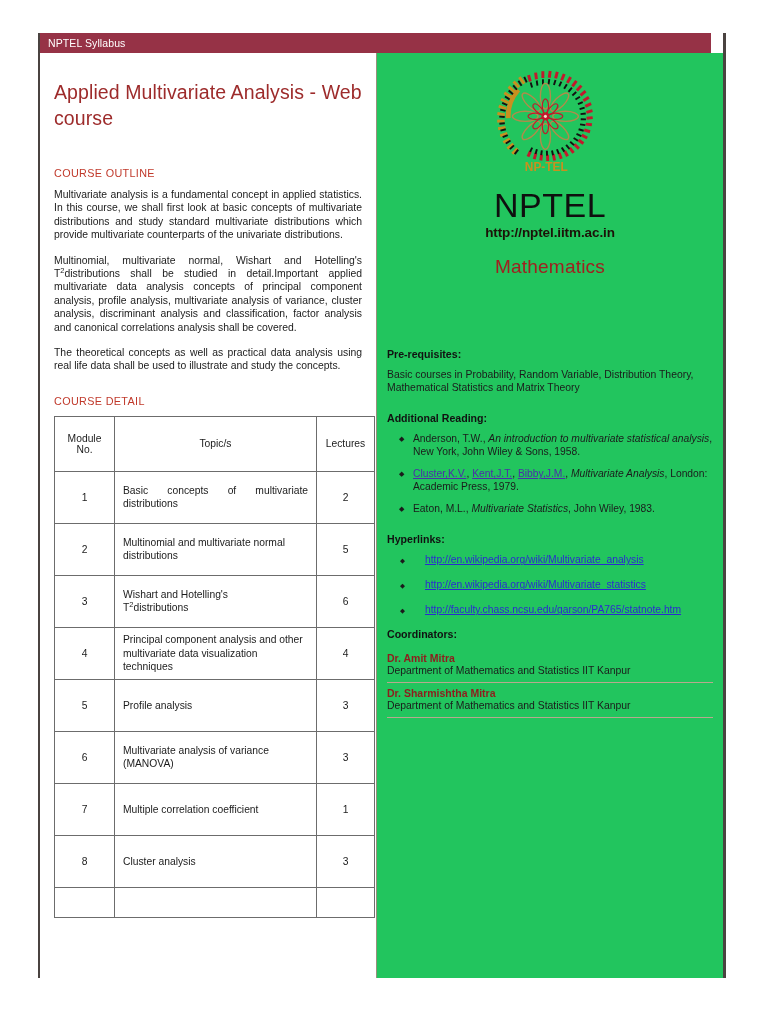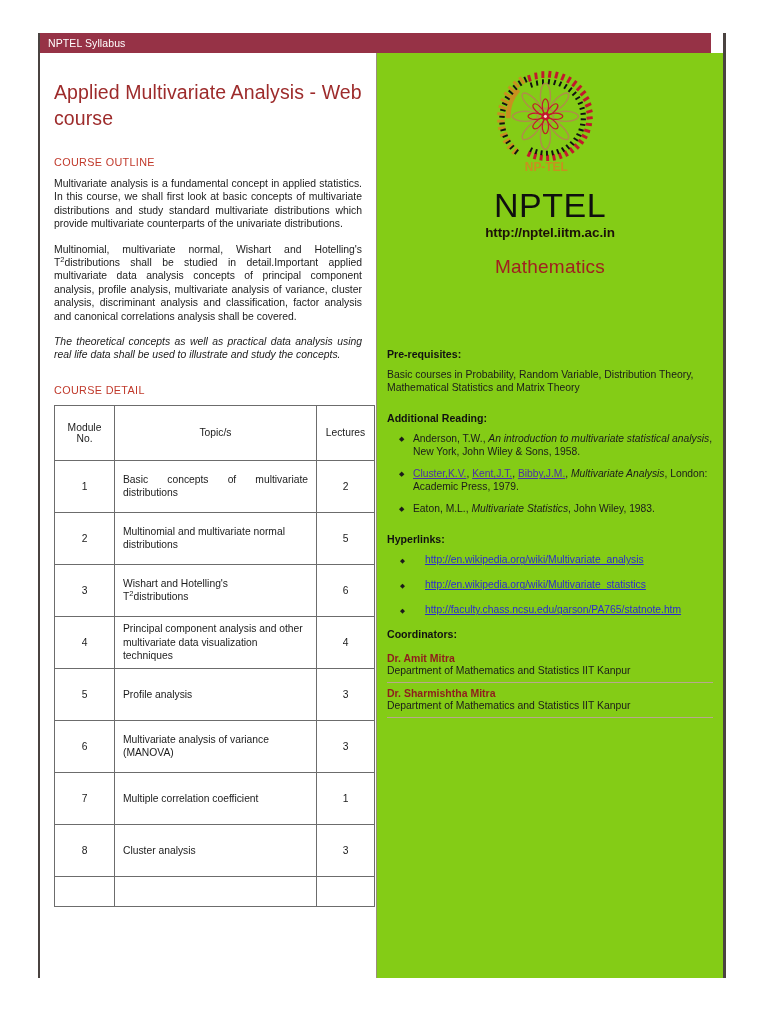--- a/index.html
+++ b/index.html
@@ -60,42 +60,42 @@
     padding: 26px 14px 0 14px;
     background: #ffffff;
     position: relative;
   }
 
   .course-title {
     color: #9d2b2b;
     font-size: 19.5px;
     line-height: 26px;
     font-weight: 400;
-    margin: 0 0 25px 0;
+    margin: 0 0 36px 0;
     letter-spacing: .1px;
   }
 
   .section-head {
     color: #c0392b;
     font-size: 10.8px;
     font-weight: 400;
     letter-spacing: .35px;
     margin: 0 0 9px 0;
     text-transform: uppercase;
   }
   .section-head.detail { margin-top: 22px; margin-bottom: 9px; }
 
   .para {
     font-size: 10.4px;
     line-height: 13.4px;
     color: #1b1b1b;
     text-align: justify;
     margin: 0 0 12px 0;
   }
-  .para:last-of-type { margin-bottom: 16px; font-style: italic; }
+  .para:last-of-type { margin-bottom: 16px; }
   .para sup { font-size: 7.5px; vertical-align: super; line-height: 0; }
 
   
   table.course-table {
     border-collapse: collapse;
     width: 320px;
     table-layout: fixed;
     margin-top: 2px;
   }
   table.course-table td,
@@ -117,21 +117,21 @@
   table.course-table thead th { height: 55px; text-align: center; }
   table.course-table thead th.c-top { text-align: center; }
   table.course-table tbody td { height: 52px; line-height: 13.4px; }
   table.course-table td.c-top.justify { text-align: justify; }
   table.course-table td sup { font-size: 7.5px; vertical-align: super; line-height: 0; }
   table.course-table tr.partial td { height: 30px; }
 
   
   .right-col {
     flex: 1;
-    background: #84cc16;
+    background: #22c55e;
     box-sizing: border-box;
     padding: 0 10px 0 10px;
     position: relative;
     border-left: 1px solid #9a8e7c;
   }
 
   .logo-block {
     text-align: center;
     padding-top: 12px;
   }

